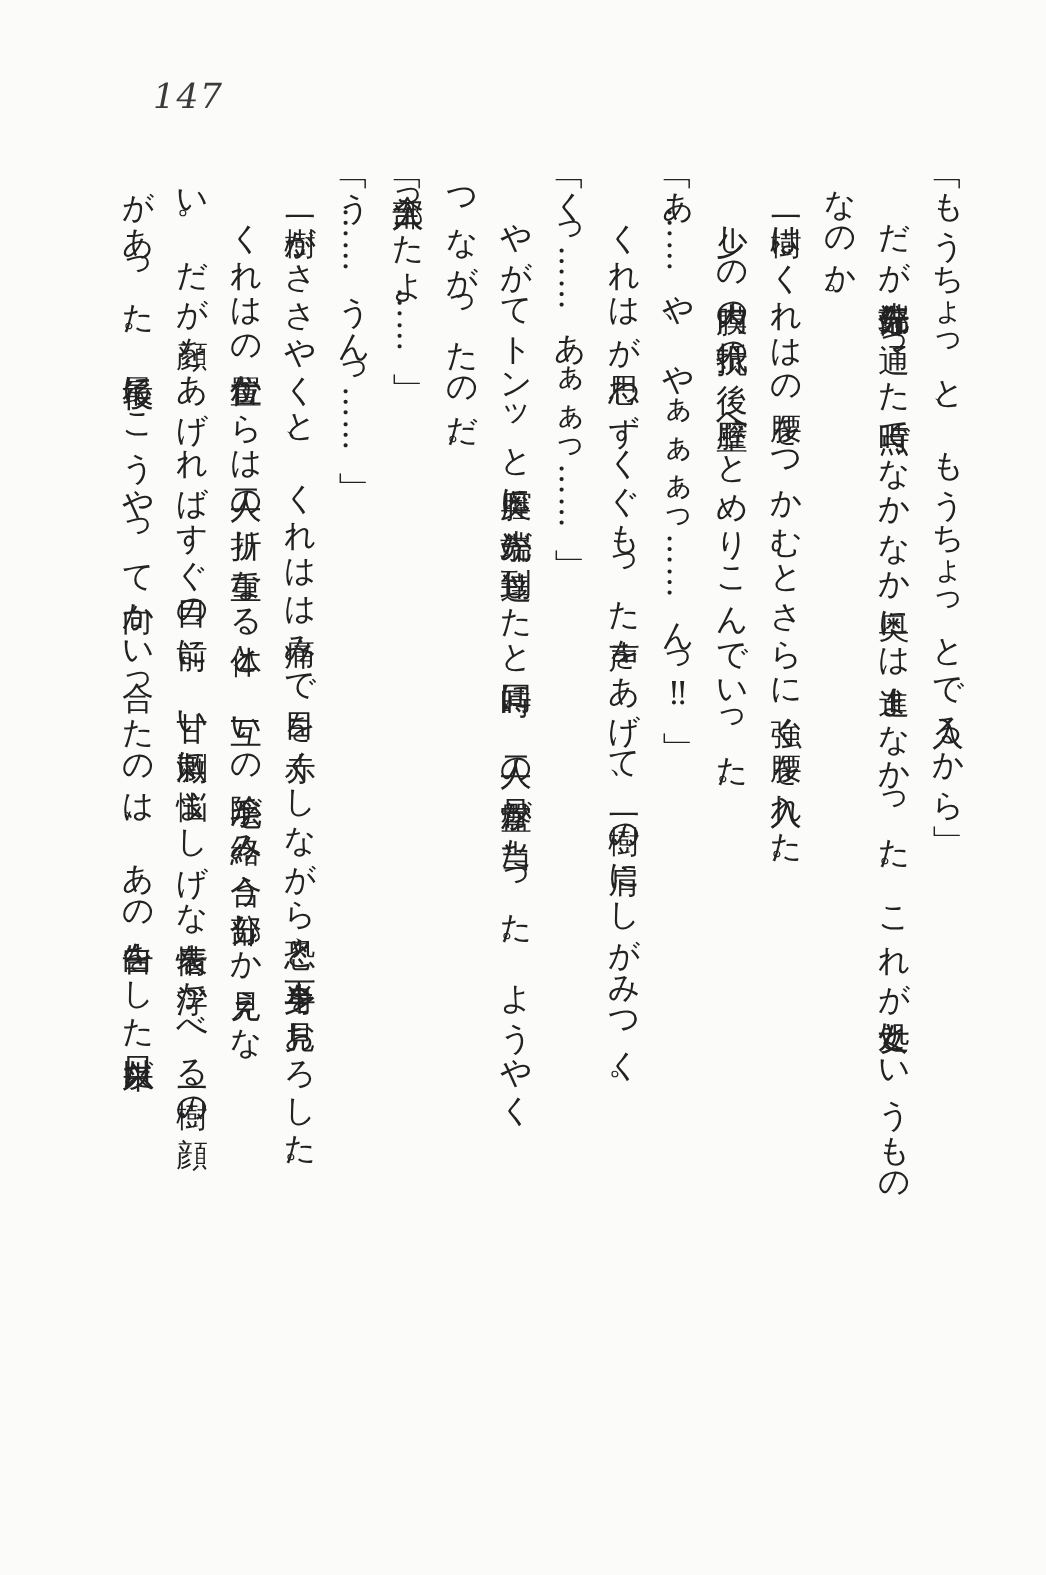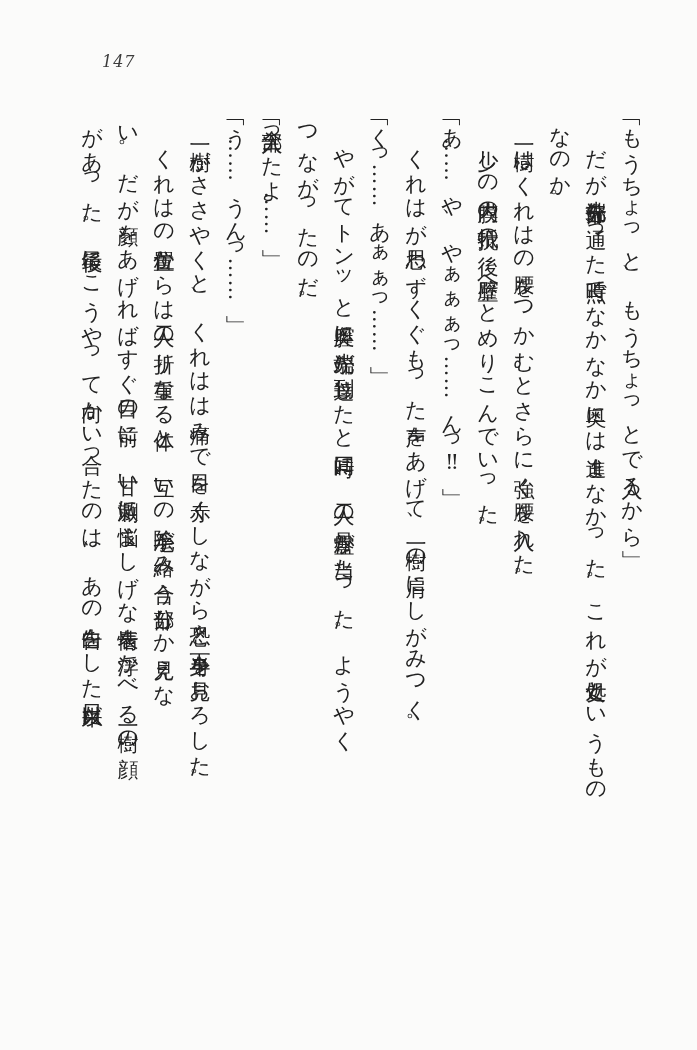--- a/index.html
+++ b/index.html
@@ -18,21 +18,21 @@
     position: absolute;
     inset: 0;
     background: #fbfbfa;
   }
   .page-number {
     position: absolute;
     top: 52px;
     left: 102px;
     font-family: "DejaVu Serif", "Liberation Serif", serif;
     font-style: italic;
-    font-size: 16px;
+    font-size: 23px;
     letter-spacing: 1px;
     color: #3b3b3b;
   }
   .text-block {
     position: absolute;
     top: 112px;
     left: 72px;
     width: 578px;
     height: 872px;
     writing-mode: vertical-rl;

